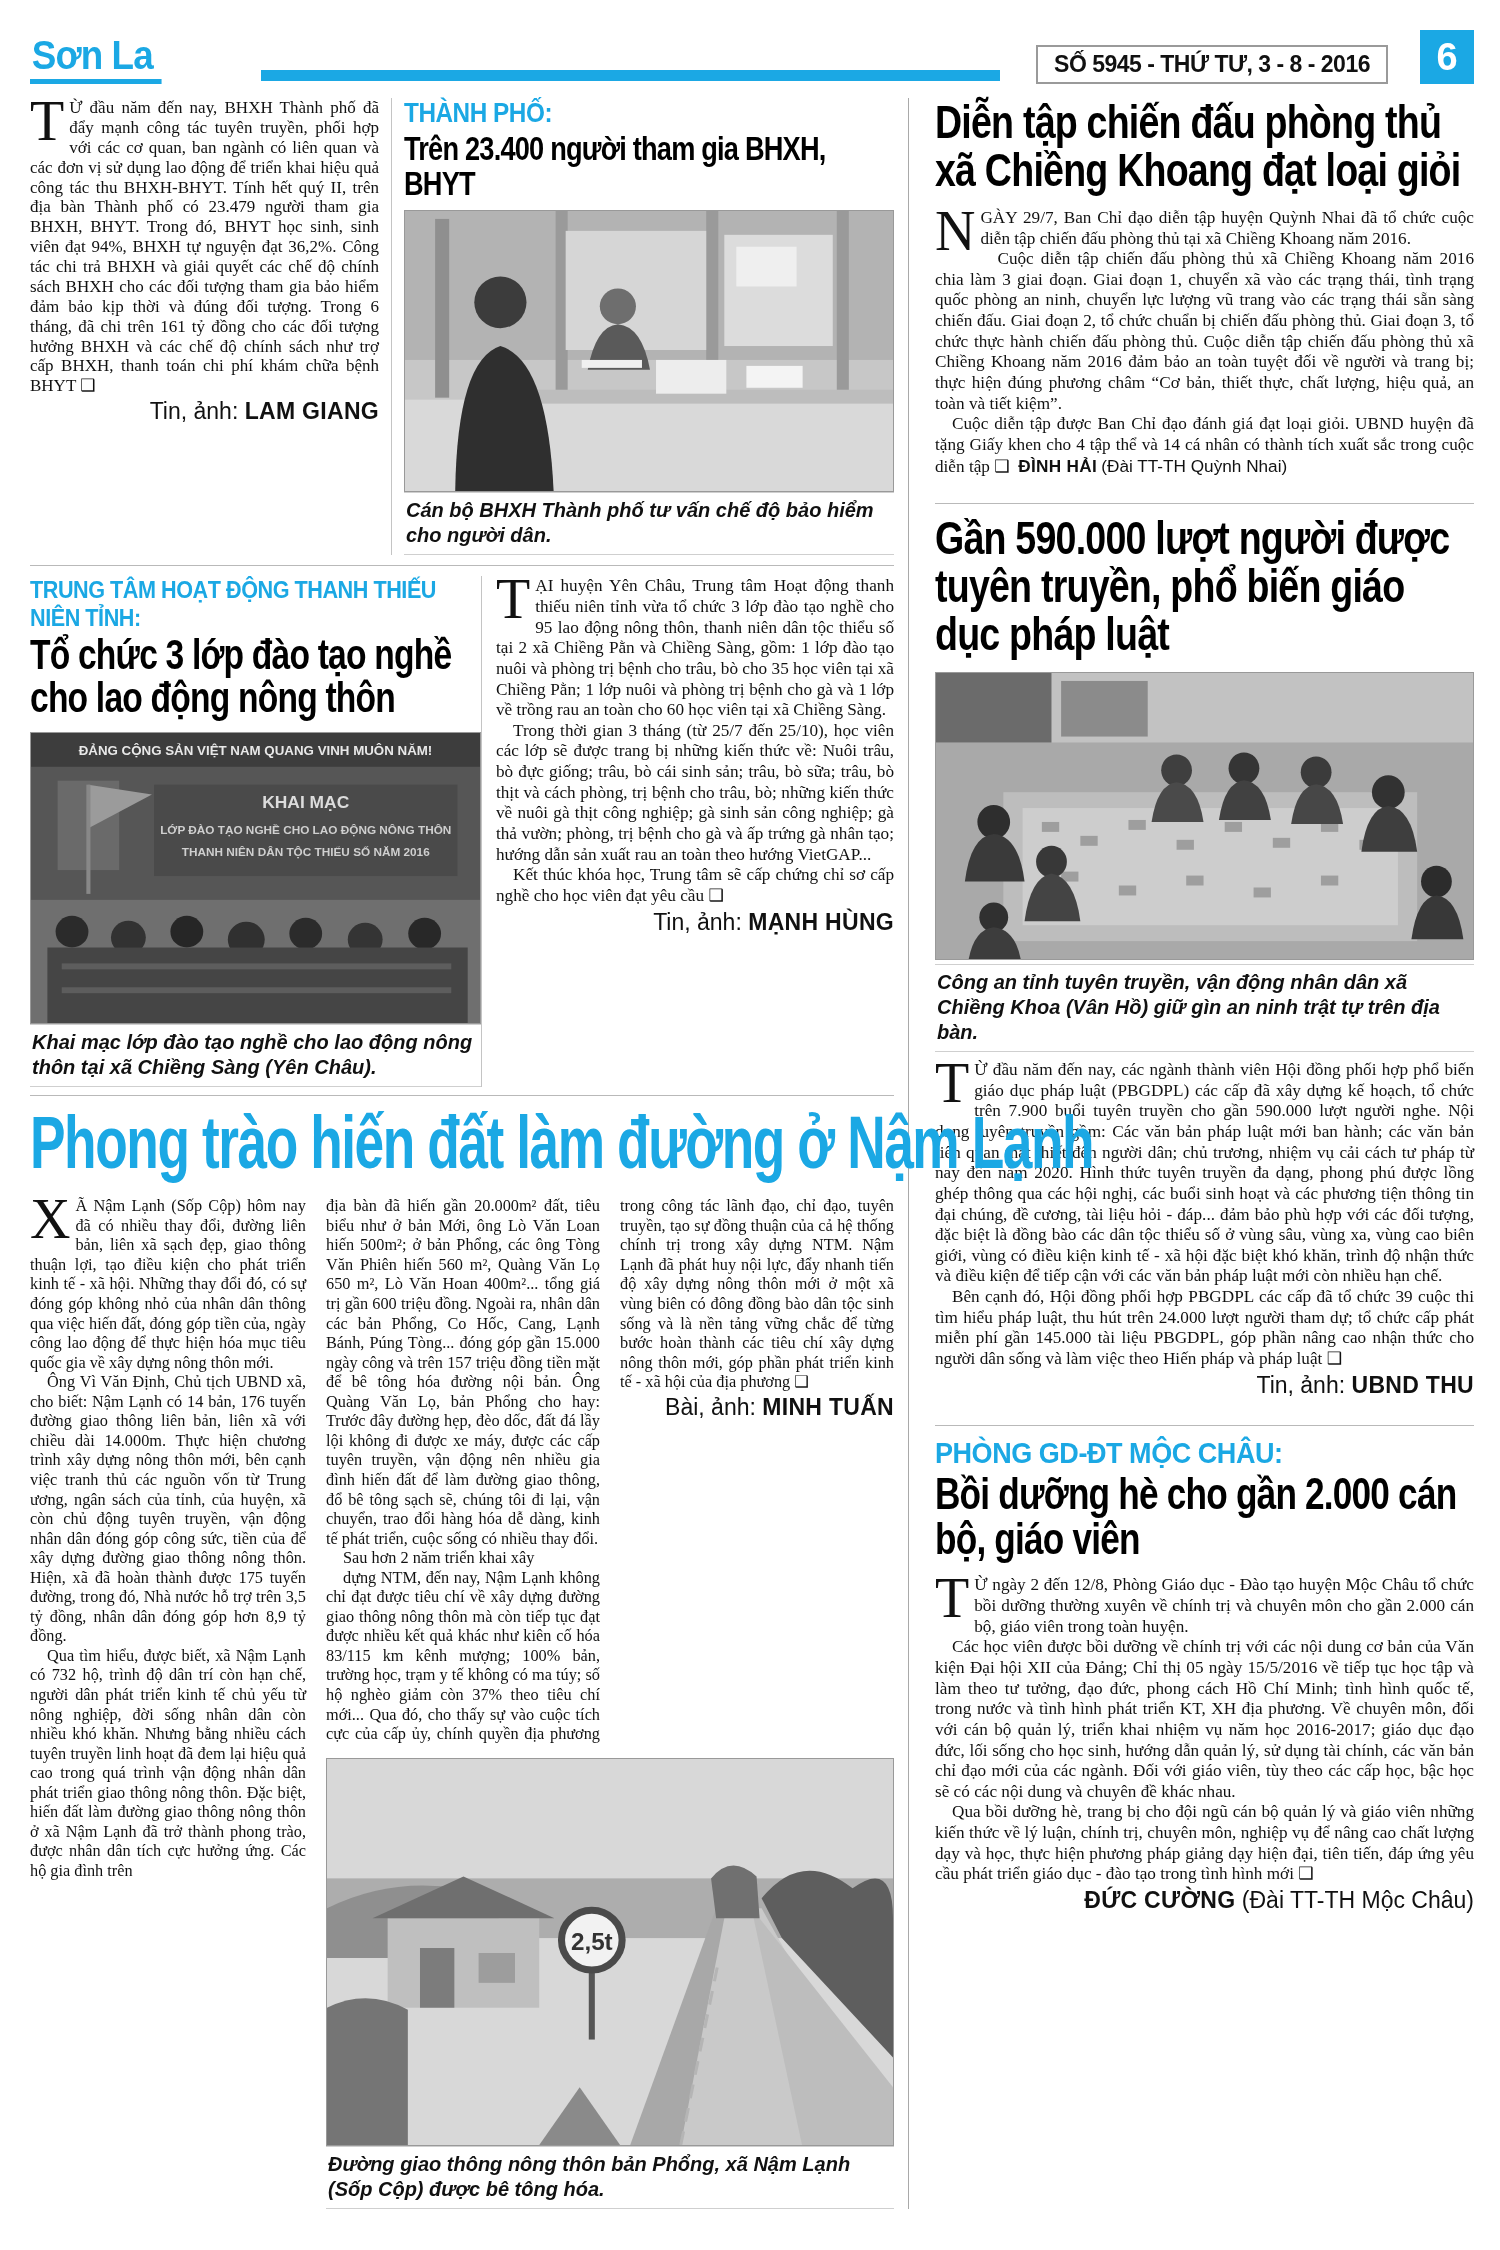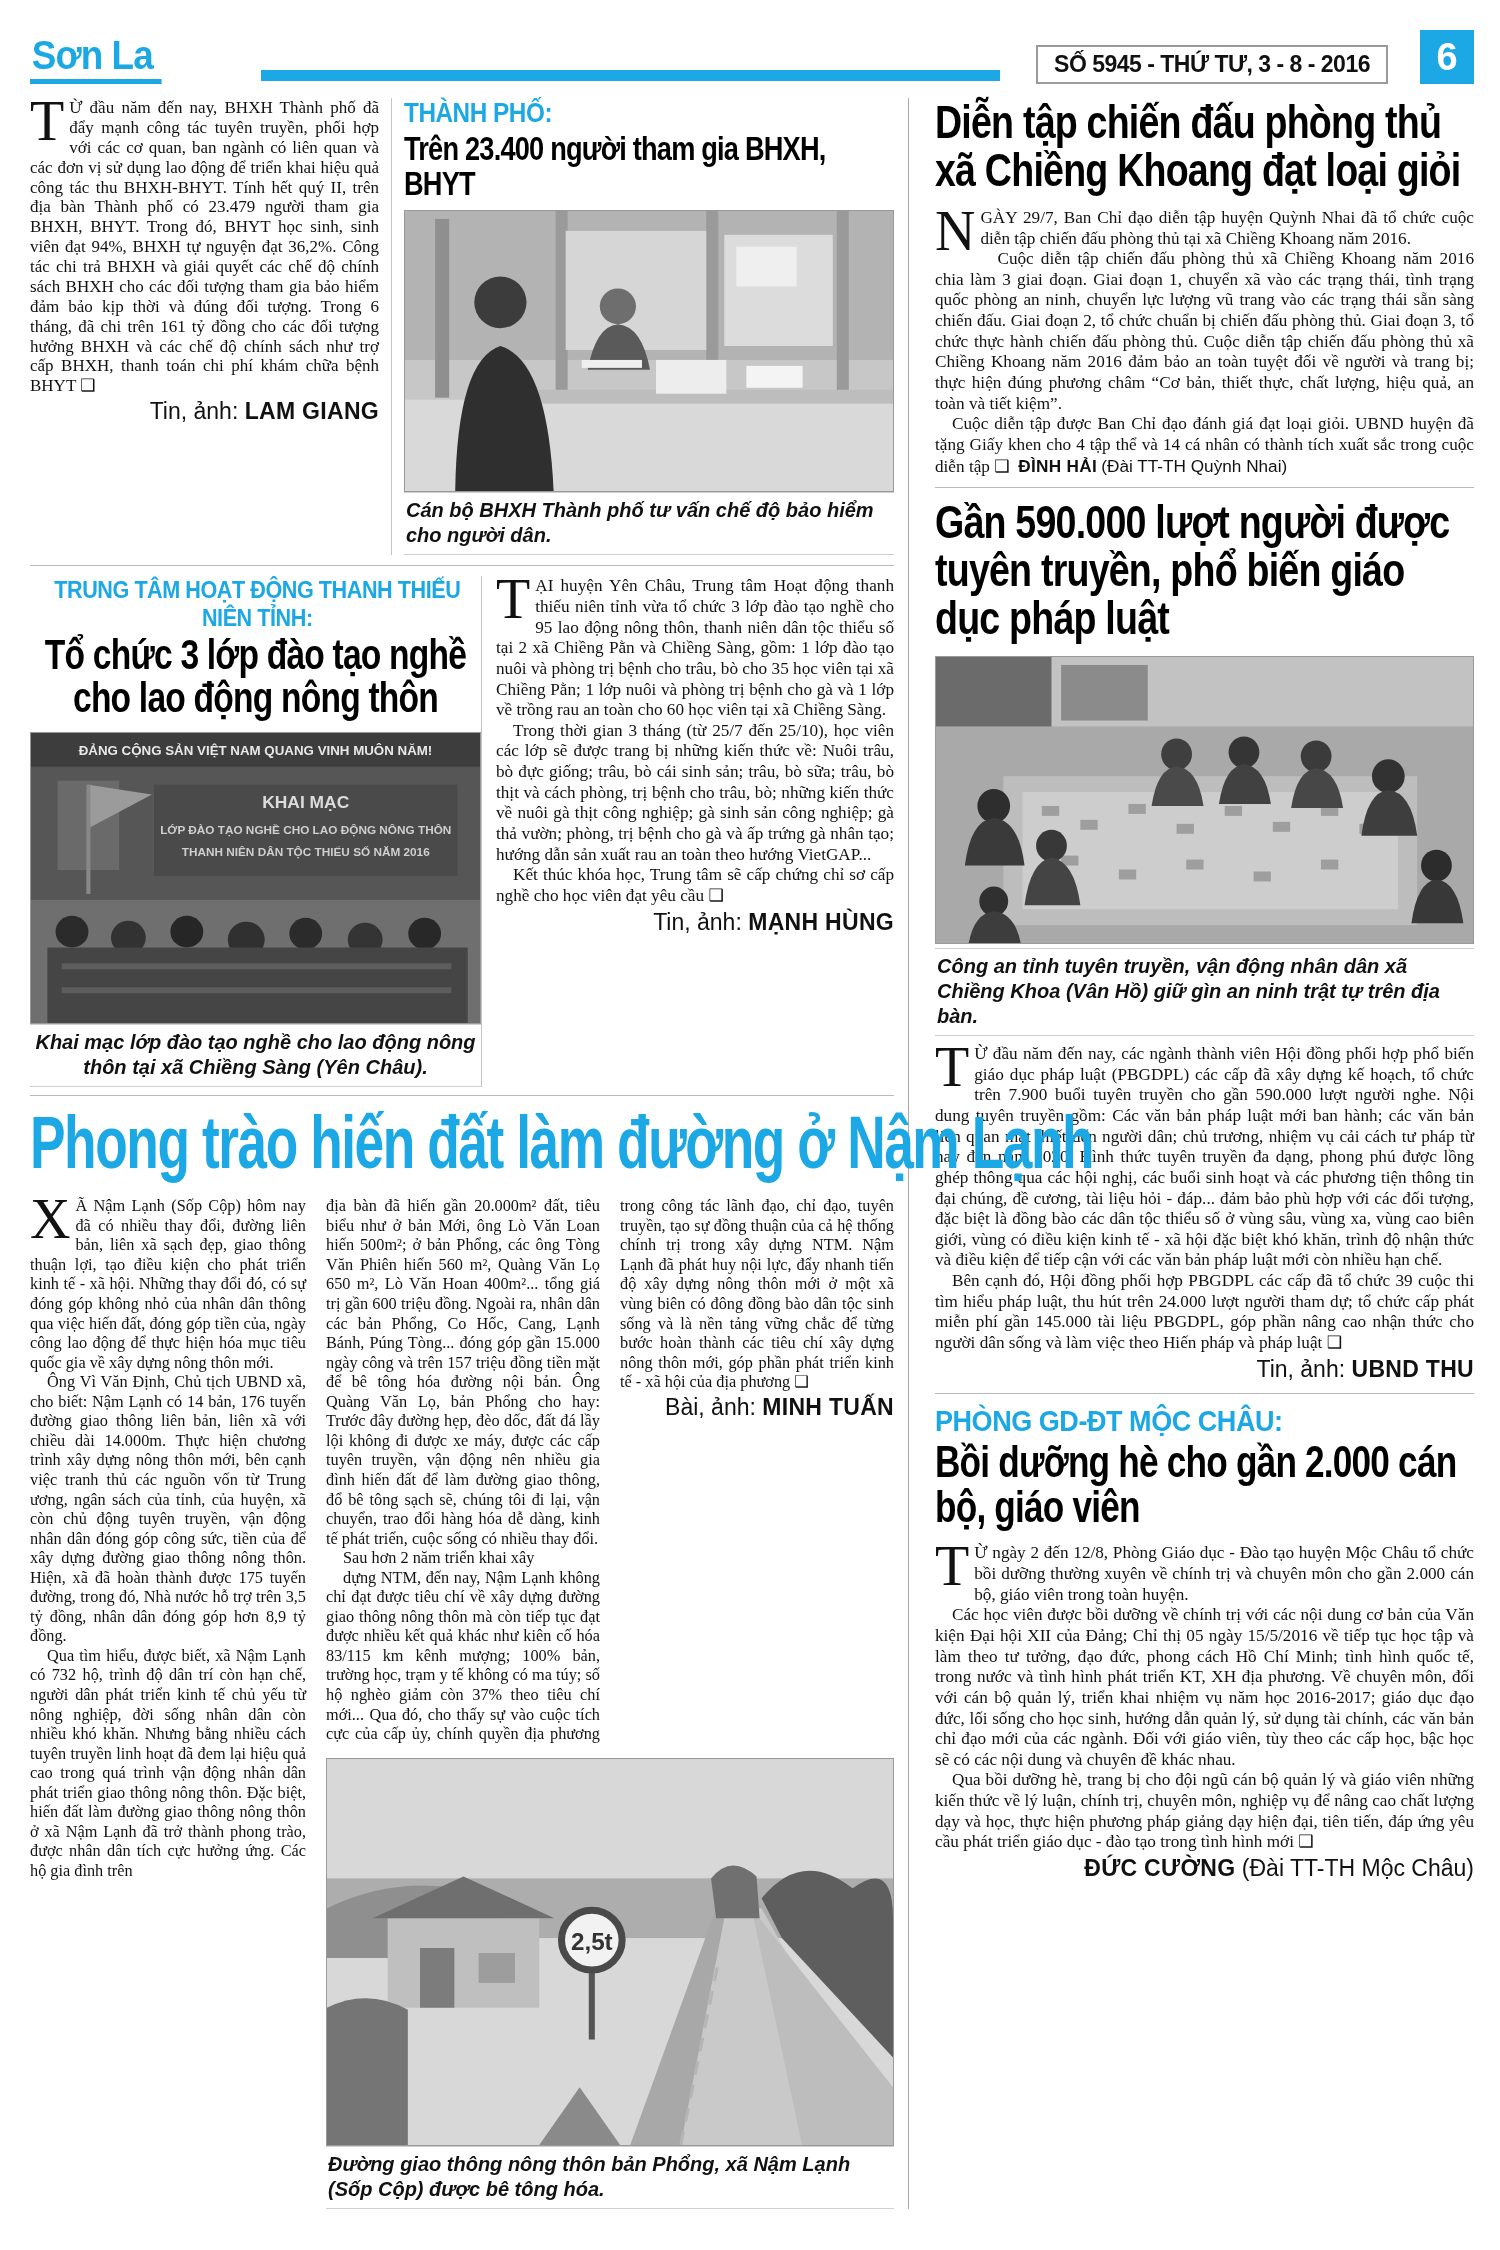--- a/index.html
+++ b/index.html
@@ -40,39 +40,39 @@
   .caption{ font-family:"Liberation Sans",sans-serif; font-weight:bold; font-style:italic; font-size:20px;
             line-height:1.25; padding:5px 2px 6px; border-top:1px solid #cfcfcf; border-bottom:1px solid #cfcfcf; }
   .photo{ display:block; width:100%; background:#bbb; }
 
   
   .row1{ display:flex; border-bottom:1px solid #b9b9b9; padding-bottom:10px; }
   .bhxh-col{ width:362px; padding-right:12px; border-right:1px solid #c4c4c4; }
   .bhxh-col .body-p{ font-size:17px; }
   .tp-col{ flex:1; padding-left:12px; }
   .row2{ display:flex; padding:10px 0 8px; border-bottom:1px solid #b9b9b9; }
-  .tt-left{ width:452px; padding-right:0; border-right:1px solid #c4c4c4;text-align:center; }
+  .tt-left{ width:452px; padding-right:0; border-right:1px solid #c4c4c4; }
   .tt-right{ flex:1; padding-left:14px; }
   .tt-right .body-p{ font-size:17.2px; line-height:1.2;}
 
   .nl{ padding-top:8px; }
   .nl-headline{ font-family:"Liberation Sans",sans-serif; font-weight:bold; font-size:74px; color:#1ba8e4;
                 line-height:.95; letter-spacing:-2px; transform:scaleX(.72); transform-origin:left top;
                 width:139%; margin:4px 0 18px; white-space:nowrap; }
   .nl-body{ display:flex; }
   .nl-col1{ width:276px; margin-right:20px; }
   .nl-rest{ flex:1; }
   .nl-2col{ column-count:2; column-gap:20px; column-fill:auto; height:552px; overflow:hidden; }
   .nl-photo-wrap{ margin-top:10px; }
   .nl .body-p{ font-size:16.3px; line-height:1.2; }
 
   
   .r-art{ padding-bottom:10px; }
   .r-art .body-p{ font-size:17.2px; line-height:1.2; }
-  .sep{ border-top:1px solid #b9b9b9; padding-top:10px; margin-top:0; }
+  .sep{ border-top:1px solid #b9b9b9; padding-top:10px; margin-top:16px; }
   .kicker-big{ font-size:30px; }
   .mb8{ margin-bottom:8px; } .mb4{ margin-bottom:4px; }
   .photo-frame{ border:1px solid #999; }
 </style>
 </head>
 <body>
 
 <div class="page">
 
   <header class="masthead">

